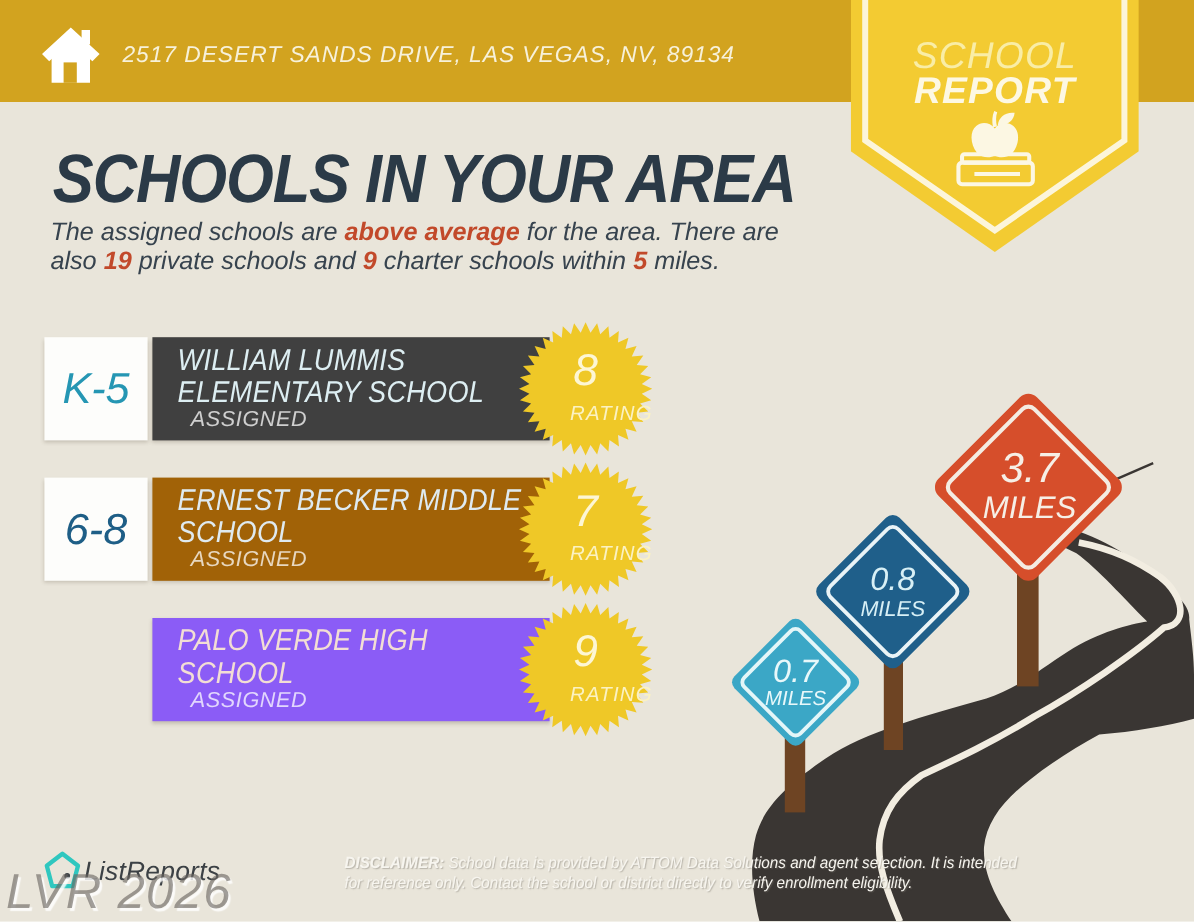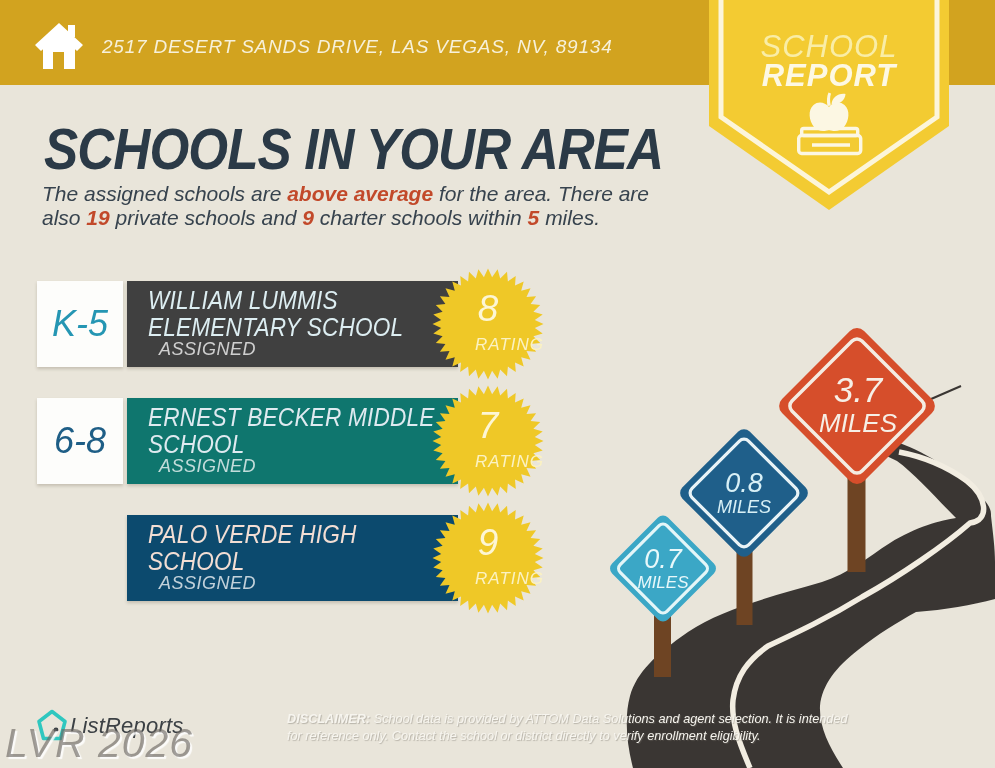--- a/index.html
+++ b/index.html
@@ -71,32 +71,32 @@
       <div class="barassigned">ASSIGNED</div>
     </div>
     <svg class="burst" viewBox="-56 -56 112 112">
         <polygon points="0.0,-55.5 4.1,-46.8 9.6,-54.7 12.2,-45.4 19.0,-52.2 19.9,-42.6 27.7,-48.1 27.0,-38.5 35.7,-42.5 33.2,-33.2 42.5,-35.7 38.5,-27.0 48.1,-27.8 42.6,-19.9 52.2,-19.0 45.4,-12.2 54.7,-9.6 46.8,-4.1 55.5,0.0 46.8,4.1 54.7,9.6 45.4,12.2 52.2,19.0 42.6,19.9 48.1,27.7 38.5,27.0 42.5,35.7 33.2,33.2 35.7,42.5 27.0,38.5 27.8,48.1 19.9,42.6 19.0,52.2 12.2,45.4 9.6,54.7 4.1,46.8 0.0,55.5 -4.1,46.8 -9.6,54.7 -12.2,45.4 -19.0,52.2 -19.9,42.6 -27.8,48.1 -27.0,38.5 -35.7,42.5 -33.2,33.2 -42.5,35.7 -38.5,27.0 -48.1,27.8 -42.6,19.9 -52.2,19.0 -45.4,12.2 -54.7,9.6 -46.8,4.1 -55.5,0.0 -46.8,-4.1 -54.7,-9.6 -45.4,-12.2 -52.2,-19.0 -42.6,-19.9 -48.1,-27.7 -38.5,-27.0 -42.5,-35.7 -33.2,-33.2 -35.7,-42.5 -27.0,-38.5 -27.7,-48.1 -19.9,-42.6 -19.0,-52.2 -12.2,-45.4 -9.6,-54.7 -4.1,-46.8" fill="#efc827"></polygon>
       </svg>
     <div class="burstnum">8</div>
     <div class="burstlbl">RATING</div>
   </div>
   <div class="abs row" id="row2">
     <div class="abs gradebox" style="color:#1e5e86">6-8</div>
-    <div class="abs bar" style="background:#0f766e">
+    <div class="abs bar" style="background:#a16207">
       <div class="barname" style="color:#dfeaf0">ERNEST BECKER MIDDLE<br>SCHOOL</div>
       <div class="barassigned">ASSIGNED</div>
     </div>
     <svg class="burst" viewBox="-56 -56 112 112">
         <polygon points="0.0,-55.5 4.1,-46.8 9.6,-54.7 12.2,-45.4 19.0,-52.2 19.9,-42.6 27.7,-48.1 27.0,-38.5 35.7,-42.5 33.2,-33.2 42.5,-35.7 38.5,-27.0 48.1,-27.8 42.6,-19.9 52.2,-19.0 45.4,-12.2 54.7,-9.6 46.8,-4.1 55.5,0.0 46.8,4.1 54.7,9.6 45.4,12.2 52.2,19.0 42.6,19.9 48.1,27.7 38.5,27.0 42.5,35.7 33.2,33.2 35.7,42.5 27.0,38.5 27.8,48.1 19.9,42.6 19.0,52.2 12.2,45.4 9.6,54.7 4.1,46.8 0.0,55.5 -4.1,46.8 -9.6,54.7 -12.2,45.4 -19.0,52.2 -19.9,42.6 -27.8,48.1 -27.0,38.5 -35.7,42.5 -33.2,33.2 -42.5,35.7 -38.5,27.0 -48.1,27.8 -42.6,19.9 -52.2,19.0 -45.4,12.2 -54.7,9.6 -46.8,4.1 -55.5,0.0 -46.8,-4.1 -54.7,-9.6 -45.4,-12.2 -52.2,-19.0 -42.6,-19.9 -48.1,-27.7 -38.5,-27.0 -42.5,-35.7 -33.2,-33.2 -35.7,-42.5 -27.0,-38.5 -27.7,-48.1 -19.9,-42.6 -19.0,-52.2 -12.2,-45.4 -9.6,-54.7 -4.1,-46.8" fill="#efc827"></polygon>
       </svg>
     <div class="burstnum">7</div>
     <div class="burstlbl">RATING</div>
   </div>
   <div class="abs row" id="row3">
-    <div class="abs bar" style="background:#0c4a6e">
+    <div class="abs bar" style="background:#8b5cf6">
       <div class="barname" style="color:#f3ded4">PALO VERDE HIGH<br>SCHOOL</div>
       <div class="barassigned">ASSIGNED</div>
     </div>
     <svg class="burst" viewBox="-56 -56 112 112">
         <polygon points="0.0,-55.5 4.1,-46.8 9.6,-54.7 12.2,-45.4 19.0,-52.2 19.9,-42.6 27.7,-48.1 27.0,-38.5 35.7,-42.5 33.2,-33.2 42.5,-35.7 38.5,-27.0 48.1,-27.8 42.6,-19.9 52.2,-19.0 45.4,-12.2 54.7,-9.6 46.8,-4.1 55.5,0.0 46.8,4.1 54.7,9.6 45.4,12.2 52.2,19.0 42.6,19.9 48.1,27.7 38.5,27.0 42.5,35.7 33.2,33.2 35.7,42.5 27.0,38.5 27.8,48.1 19.9,42.6 19.0,52.2 12.2,45.4 9.6,54.7 4.1,46.8 0.0,55.5 -4.1,46.8 -9.6,54.7 -12.2,45.4 -19.0,52.2 -19.9,42.6 -27.8,48.1 -27.0,38.5 -35.7,42.5 -33.2,33.2 -42.5,35.7 -38.5,27.0 -48.1,27.8 -42.6,19.9 -52.2,19.0 -45.4,12.2 -54.7,9.6 -46.8,4.1 -55.5,0.0 -46.8,-4.1 -54.7,-9.6 -45.4,-12.2 -52.2,-19.0 -42.6,-19.9 -48.1,-27.7 -38.5,-27.0 -42.5,-35.7 -33.2,-33.2 -35.7,-42.5 -27.0,-38.5 -27.7,-48.1 -19.9,-42.6 -19.0,-52.2 -12.2,-45.4 -9.6,-54.7 -4.1,-46.8" fill="#efc827"></polygon>
       </svg>
     <div class="burstnum">9</div>
     <div class="burstlbl">RATING</div>
   </div>
 

